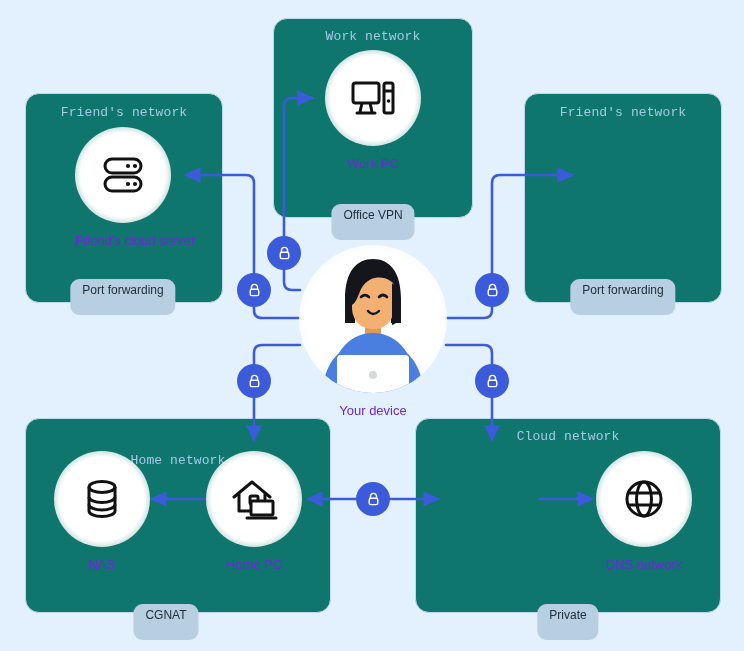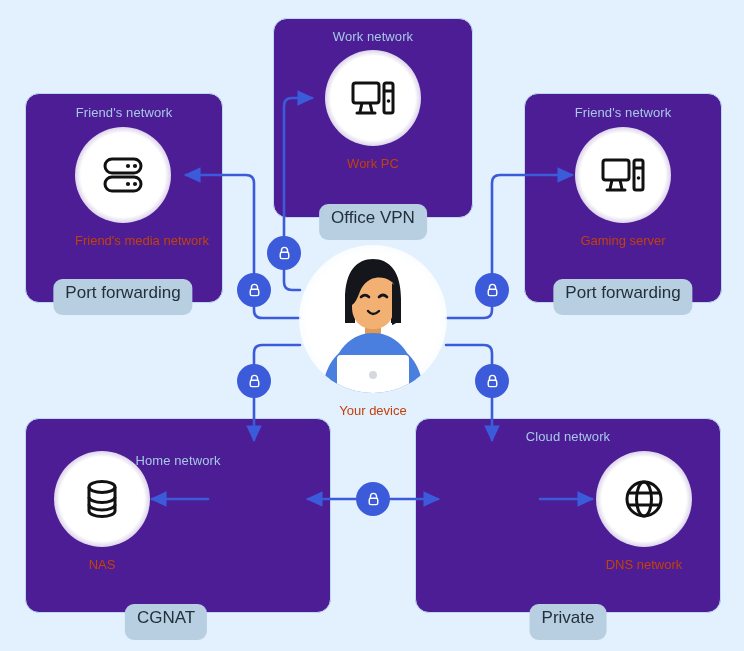--- a/index.html
+++ b/index.html
@@ -10,22 +10,23 @@
     overflow:hidden;
     position:relative;
   }
   #stage{position:absolute;left:0;top:0;width:744px;height:651px;}
 
   
   .netbox{
     position:absolute;
     border:1.5px solid #bcd9ef;
     border-radius:14px;
-    background:#4c1d95;
+    background:#0f766e;
     box-sizing:border-box;
+    font-family:Liberation Mono, monospace;
   }
   .net-title{
     position:absolute;
     left:0;right:0;
     text-align:center;
     font-size:13px;
     color:#a7c9e6;
     letter-spacing:.1px;
   }
 
@@ -36,32 +37,32 @@
     background:#ffffff;
     display:flex;align-items:center;justify-content:center;
     margin:0 auto;
   }
   .disc.soft{
     background:radial-gradient(circle at 50% 50%, #ffffff 62%, rgba(255,255,255,.55) 82%, rgba(255,255,255,0) 100%);
   }
   .node-label{
     margin-top:10px;
     font-size:13px;
-    color:#c2410c;
+    color:#6d28d9;
     white-space:nowrap;
   }
 
   
   .pill{
     position:absolute;
     background:#b7cfe1;
     color:#23303c;
-    font-size:17px;
+    font-size:12px;
     border-radius:9px;
-    padding:5px 12px 12px;
+    padding:5px 12px 18px;
     white-space:nowrap;
     transform:translateX(-50%);
     line-height:1.1;
   }
 
   
   .lock{
     position:absolute;
     width:34px;height:34px;border-radius:50%;
     background:#3b5bdb;
@@ -134,54 +135,39 @@
         <g fill="none" stroke="#111" stroke-width="3">
           <rect x="8" y="10" width="36" height="14" rx="7"></rect>
           <rect x="8" y="28" width="36" height="14" rx="7"></rect>
         </g>
         <circle cx="31" cy="17" r="2.1" fill="#111"></circle>
           <circle cx="38" cy="17" r="2.1" fill="#111"></circle>
         <circle cx="31" cy="35" r="2.1" fill="#111"></circle>
           <circle cx="38" cy="35" r="2.1" fill="#111"></circle>
       </svg>
     </div>
-    <div class="node-label">Friend's media network</div>
+    <div class="node-label">Friend's cloud server</div>
   </div>
 
   <div class="node nodewrap" style="left:325px;top:50px;width:96px;">
     <div class="disc soft">
       <svg width="52" height="52" viewBox="0 0 52 52">
         <g fill="none" stroke="#111" stroke-width="3" stroke-linejoin="round">
           <rect x="6" y="11" width="26" height="20" rx="2.5"></rect>
           <path d="M15 31 L13 40 M23 31 L25 40"></path>
           <path d="M10 41 L28 41" stroke-linecap="round"></path>
           <rect x="37" y="11" width="9" height="30" rx="2"></rect>
           <path d="M37 19 L46 19"></path>
         </g>
         <circle cx="41.5" cy="29" r="1.8" fill="#111"></circle>
       </svg>
     </div>
     <div class="node-label">Work PC</div>
   </div>
 
-  <div class="node nodewrap" style="left:575px;top:127px;width:96px;">
-    <div class="disc soft">
-      <svg width="52" height="52" viewBox="0 0 52 52">
-        <g fill="none" stroke="#111" stroke-width="3" stroke-linejoin="round">
-          <rect x="6" y="11" width="26" height="20" rx="2.5"></rect>
-          <path d="M15 31 L13 40 M23 31 L25 40"></path>
-          <path d="M10 41 L28 41" stroke-linecap="round"></path>
-          <rect x="37" y="11" width="9" height="30" rx="2"></rect>
-          <path d="M37 19 L46 19"></path>
-        </g>
-        <circle cx="41.5" cy="29" r="1.8" fill="#111"></circle>
-      </svg>
-    </div>
-    <div class="node-label">Gaming server</div>
-  </div>
 
   <div class="node nodewrap" style="left:54px;top:451px;width:96px;">
     <div class="disc soft">
       <svg width="52" height="52" viewBox="0 0 52 52">
         <g fill="none" stroke="#111" stroke-width="3" stroke-linejoin="round">
           <ellipse cx="26" cy="14" rx="13" ry="5.5"></ellipse>
           <path d="M13 14 L13 38 C13 41 19 43.5 26 43.5 C33 43.5 39 41 39 38 L39 14"></path>
           <path d="M13 24 C13 27 19 29.5 26 29.5 C33 29.5 39 27 39 24"></path>
           <path d="M13 31.5 C13 34.5 19 37 26 37 C33 37 39 34.5 39 31.5"></path>
         </g>
@@ -216,20 +202,35 @@
         <path d="M24 148 C24 122 38 104 56 100 L60 118 C46 122 38 132 38 148 Z" fill="#4a7fe0"></path>
         <path d="M124 148 C124 122 110 104 92 100 L88 118 C102 122 110 132 110 148 Z" fill="#4a7fe0"></path>
 
         <rect x="38" y="110" width="72" height="38" rx="4" fill="#ffffff"></rect>
         <circle cx="74" cy="130" r="4" fill="#d5d9de"></circle>
       </svg>
     </div>
     <div class="node-label">Your device</div>
   </div>
 
+  <div class="node nodewrap" style="left:206px;top:451px;width:96px;">
+    <div class="disc soft">
+      <svg width="52" height="52" viewBox="0 0 52 52">
+        <g fill="none" stroke="#111" stroke-width="3" stroke-linejoin="round" stroke-linecap="round">
+          <path d="M6 24 L24 9 L42 24"></path>
+          <path d="M11 21 L11 38 L24 38"></path>
+          <path d="M37 21 L37 26"></path>
+          <rect x="22" y="23" width="8" height="8" rx="1.5"></rect>
+          <rect x="23" y="28" width="22" height="14" rx="1.5" fill="#fff"></rect>
+          <path d="M19 45 L48 45"></path>
+        </g>
+      </svg>
+    </div>
+    <div class="node-label">Home PC</div>
+  </div>
 
 
   <div class="node nodewrap" style="left:596px;top:451px;width:96px;">
     <div class="disc soft">
       <svg width="52" height="52" viewBox="0 0 52 52">
         <g fill="none" stroke="#111" stroke-width="3">
           <circle cx="26" cy="26" r="17"></circle>
           <ellipse cx="26" cy="26" rx="7.5" ry="17"></ellipse>
           <path d="M9.5 20 L42.5 20 M9.5 32 L42.5 32"></path>
         </g>

